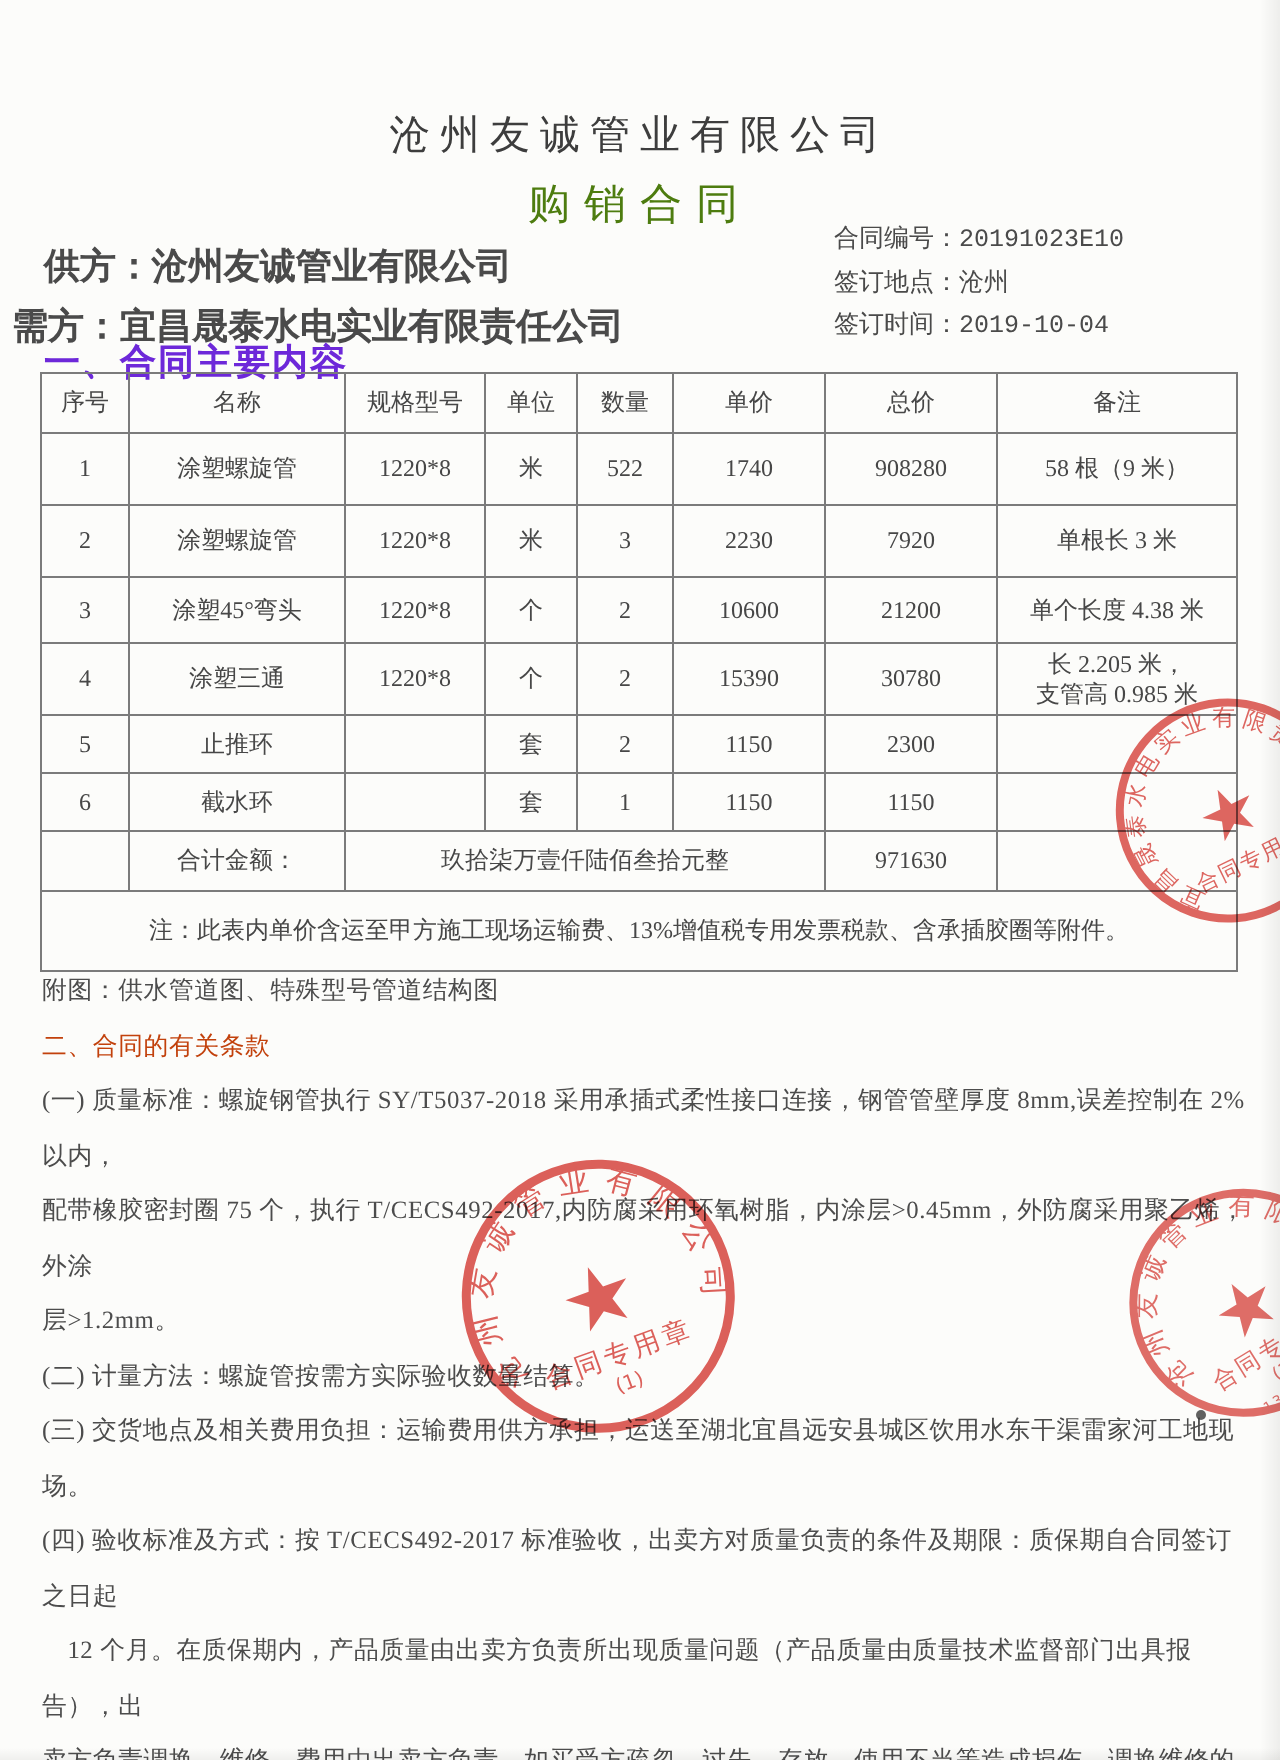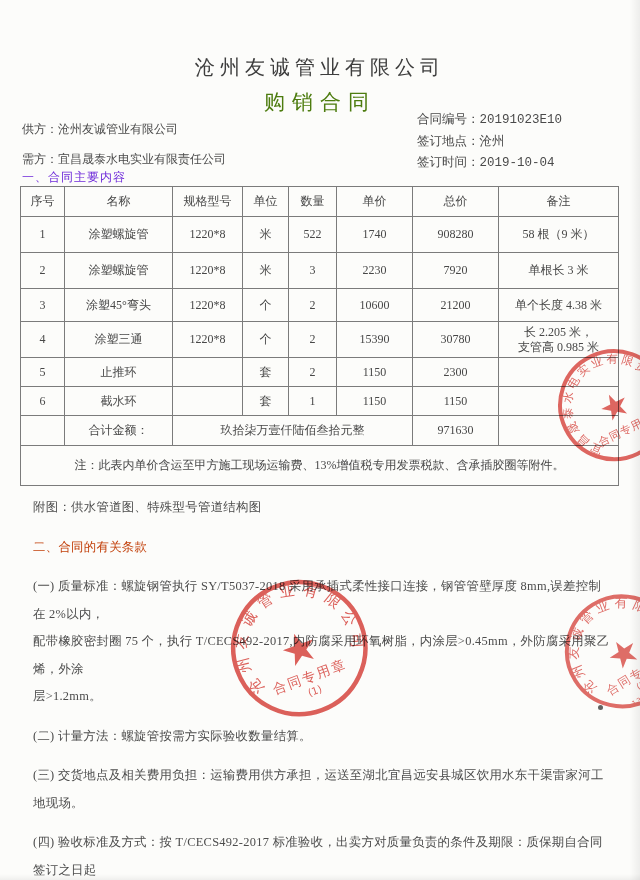--- a/index.html
+++ b/index.html
@@ -12,44 +12,44 @@
   .scan-edge-right{position:absolute;top:0;right:0;width:10px;height:100%;
     background:linear-gradient(to right,rgba(0,0,0,0),rgba(0,0,0,0.06));}
   .scan-edge-bottom{position:absolute;bottom:0;left:0;width:100%;height:6px;
     background:linear-gradient(to bottom,rgba(0,0,0,0),rgba(0,0,0,0.05));}
 
   .title-company{position:absolute;top:54px;left:0;width:100%;text-align:center;
     font-size:20px;letter-spacing:5px;color:#3d3d3d;}
   .title-doc{position:absolute;top:88px;left:0;width:100%;text-align:center;
     font-size:21px;letter-spacing:7px;color:#4d7c0f;}
 
-  .line{position:absolute;font-size:12px;white-space:nowrap;}
+  .line{position:absolute;font-size:18px;white-space:nowrap;font-weight:bold;}
   .supplier-line{left:22px;top:121px;}
-  .buyer-line{left:22px;top:151px;}
+  .buyer-line{left:6px;top:151px;}
   .meta-block{position:absolute;left:417px;top:110px;font-size:12.5px;line-height:21.5px;font-family:Liberation Mono, monospace;}
   .sec1-heading{left:22px;top:169px;letter-spacing:1px;color:#6d28d9;}
 
   table.items{
     position:absolute;left:20px;top:186px;width:598px;
     border-collapse:collapse;table-layout:fixed;
     font-size:12px;color:#474747;
   }
   table.items th,table.items td{
     border:1px solid #7b7b7b;text-align:center;vertical-align:middle;
     padding:0 3px;font-weight:normal;overflow:hidden;
   }
   table.items{border:1.5px solid #6a6a6a;}
   .rh-head{height:30px}.rh-a{height:36px}.rh-b{height:33px}.rh-c{height:36px}
   .rh-d{height:29px}.rh-t{height:30px}.rh-n{height:40px}
   td.remark{white-space:pre-line;line-height:15px;}
   td.footnote-cell{text-align:left;padding-left:8px;font-size:12px;}
 
   .terms{position:absolute;left:21px;right:15px;top:482px;
     font-size:12.4px;line-height:27.5px;letter-spacing:0.3px;color:#4c4c4c;}
-  .terms p{margin:12px;white-space:pre-line;}
+  .terms p{margin:0;white-space:pre-line;}
   .sec2-heading{color:#c2410c;}
 
   .stamp{position:absolute;mix-blend-mode:multiply;pointer-events:none;}
   .stamp svg text{font-family:"DejaVu Sans","Liberation Sans",sans-serif;}
   .stamp-buyer{left:540px;top:330px;opacity:.82;transform:rotate(-26deg);}
   .stamp-seller-mid{left:220px;top:568px;opacity:.85;transform:rotate(-20deg);}
   .stamp-seller-right{left:548px;top:576px;opacity:.78;transform:rotate(-32deg);}
   .ink-dot{position:absolute;left:598px;top:705px;width:5px;height:5px;border-radius:50%;
     background:#3a3a3a;opacity:.8;}
 </style>

